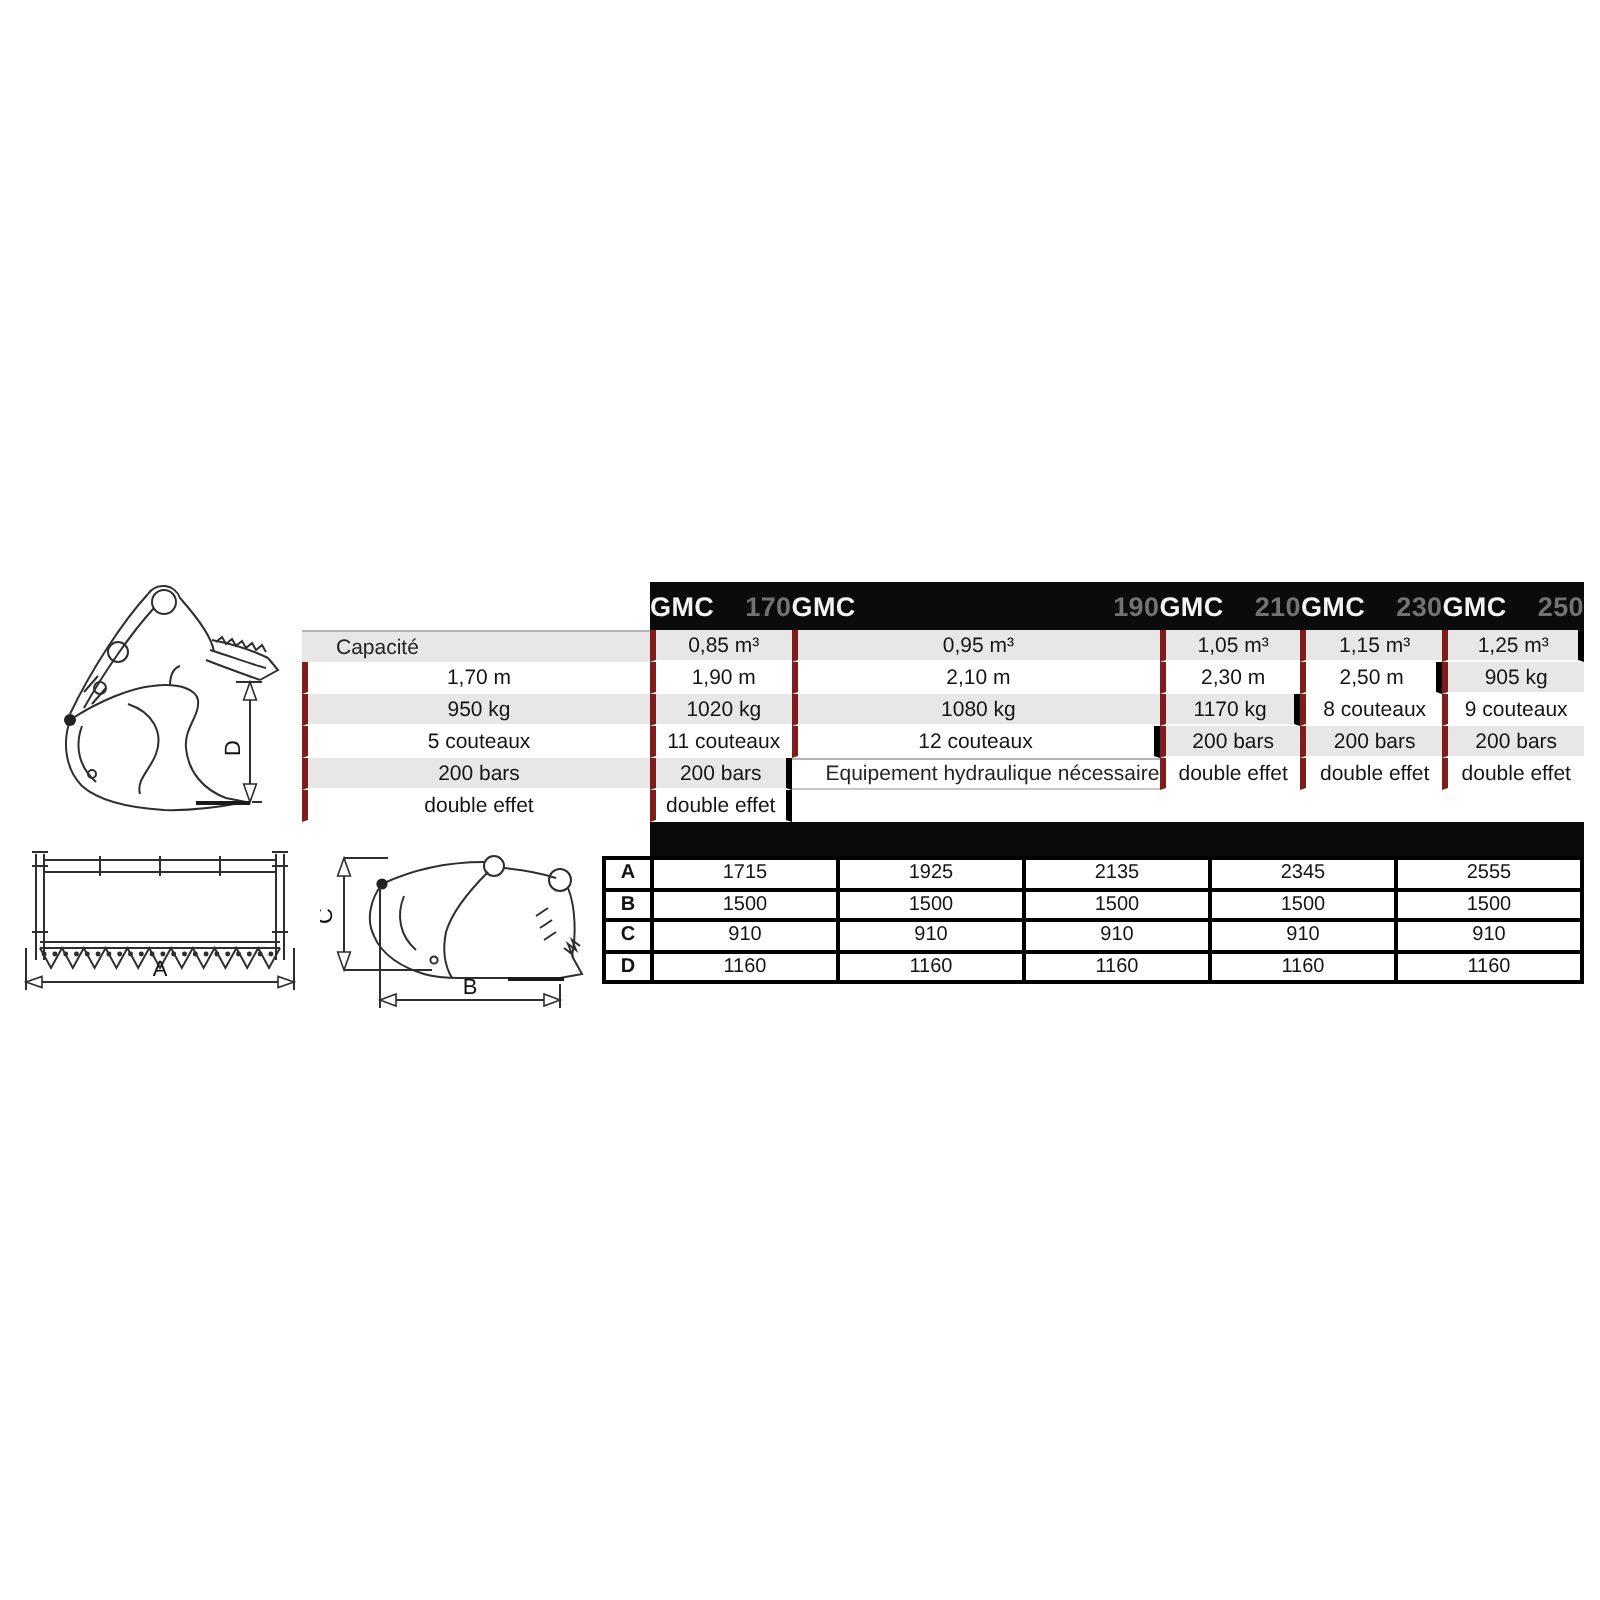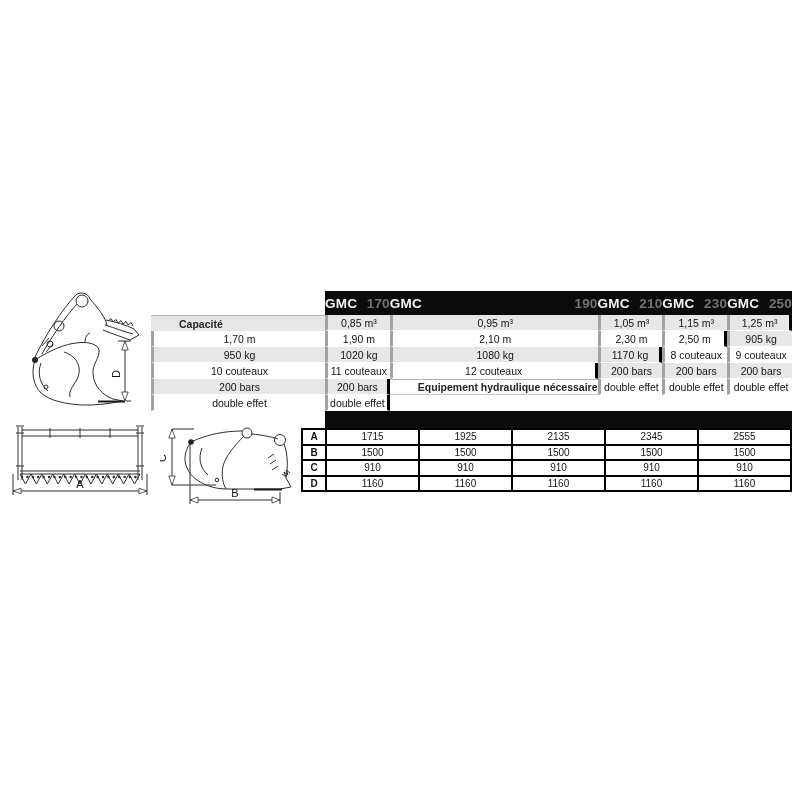--- a/index.html
+++ b/index.html
@@ -9,24 +9,24 @@
 
   
   .spec-table { position:absolute; left:151px; top:291px; width:641px;
     display:grid; grid-template-columns:174px repeat(5,1fr);
     grid-template-rows:24px repeat(6,16px); }
   .corner { background:transparent; }
   .hdr { background:#0b0b0b; color:#f4f4f4; font-weight:bold; font-size:13.5px;
     display:flex; align-items:center; justify-content:space-between; letter-spacing:.2px; }
   .hdr .num { color:#737373; }
   .lbl { font-size:10.5px; color:#242424; display:flex; align-items:center;
-    padding-left:28px; border-top:1px solid #b4b4b4; white-space:nowrap;font-weight:bold; }
+    padding-left:17px; border-top:1px solid #b4b4b4; white-space:nowrap; }
   .lbl.last { border-bottom:1px solid #c7c7c7; }
   .val { font-size:10.5px; display:flex; align-items:center; justify-content:center;
-    border-left:3px solid #a3a3a3; border-bottom:1px solid #fff; }
+    border-left:3px solid #7f1d1d; border-bottom:1px solid #fff; }
   .val.end { border-right:3px solid #000; }
   .g { background:#e7e7e7; }
   .w { background:#ffffff; }
 
   
   .band { position:absolute; left:325px; top:411px; width:467px; height:17px; background:#0b0b0b; }
 
   
   .dim-table { position:absolute; left:301px; top:428px; width:491px;
     background:#000; padding:2px; display:grid;
@@ -167,21 +167,21 @@
     <div class="val w end">2,50 m</div>
 
     <div class="val g">905 kg</div>
     <div class="val g">950 kg</div>
     <div class="val g">1020 kg</div>
     <div class="val g">1080 kg</div>
     <div class="val g end">1170 kg</div>
 
     <div class="val w">8 couteaux</div>
     <div class="val w">9 couteaux</div>
-    <div class="val w">10 couteaux</div>
+    <div class="val w">5 couteaux</div>
     <div class="val w">11 couteaux</div>
     <div class="val w end">12 couteaux</div>
 
     <div class="val g">200 bars</div>
     <div class="val g">200 bars</div>
     <div class="val g">200 bars</div>
     <div class="val g">200 bars</div>
     <div class="val g end">200 bars</div>
 
     <div class="lbl w last">Equipement hydraulique nécessaire</div>

